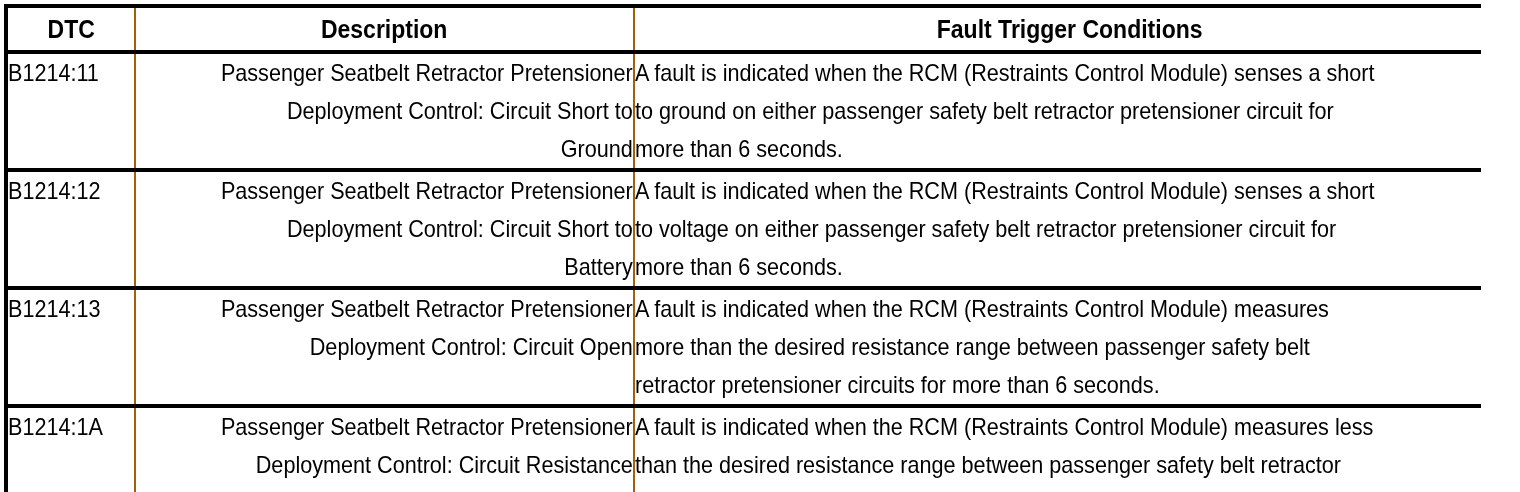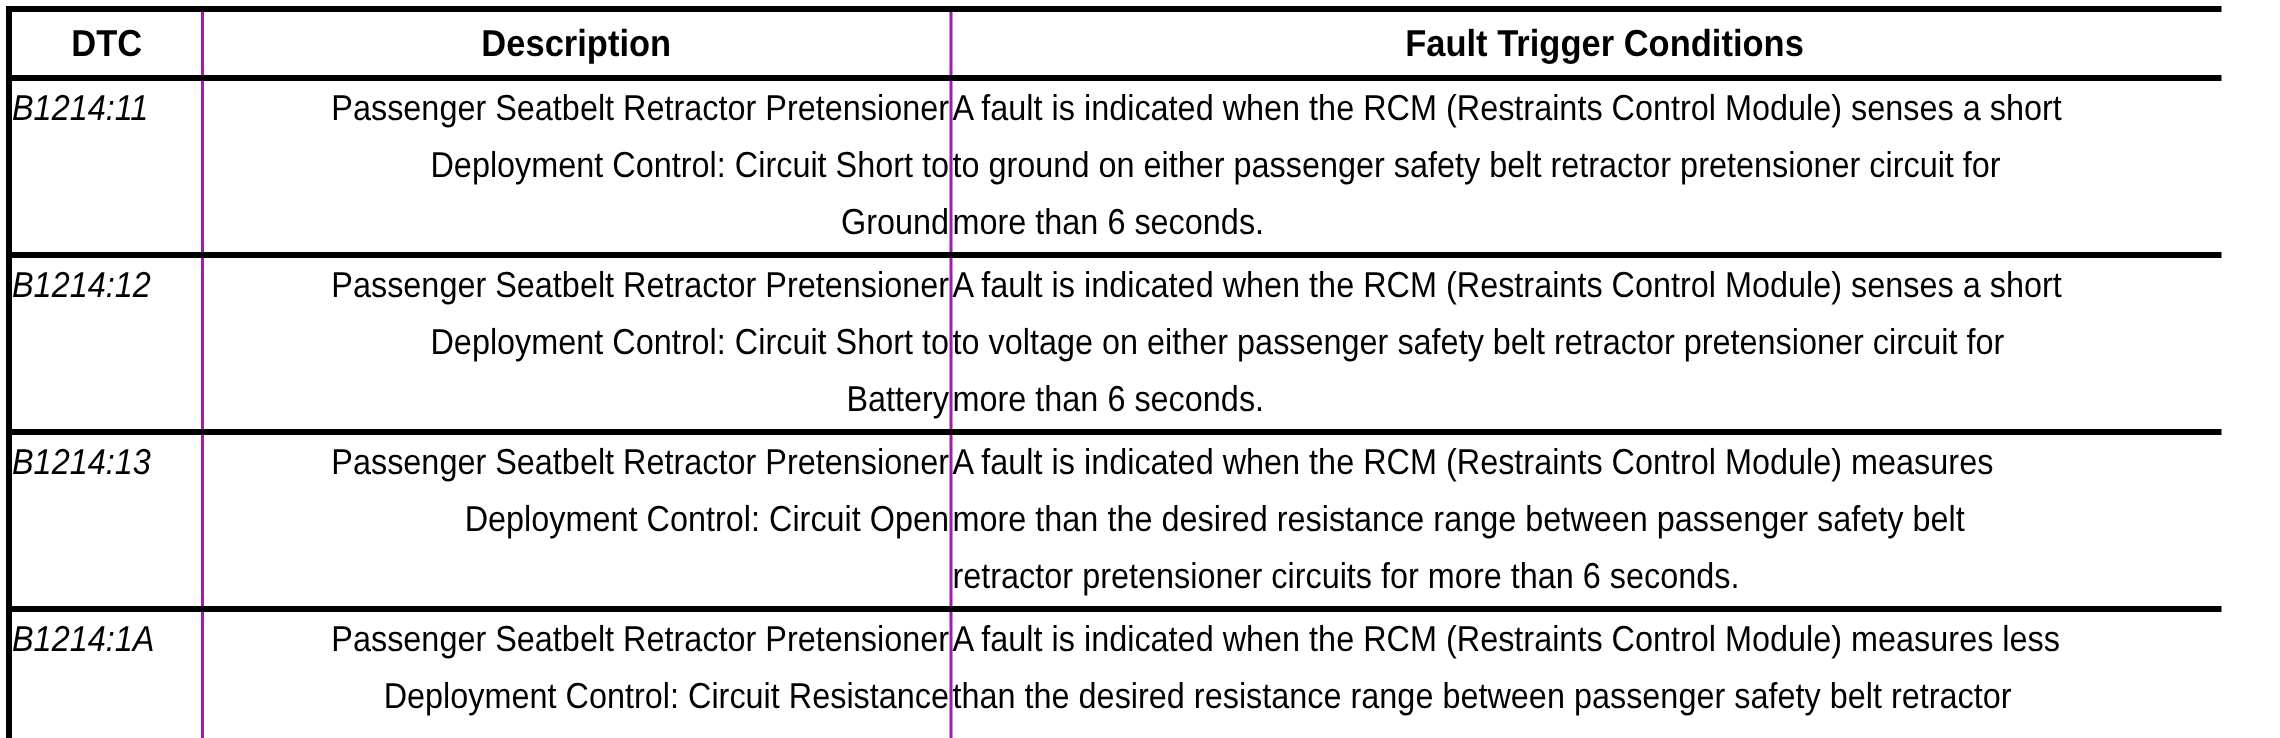--- a/index.html
+++ b/index.html
@@ -39,21 +39,21 @@
   .dtc-table col.c-dtc   { width: 129px; }
   .dtc-table col.c-desc  { width: 497px; }
   .dtc-table col.c-fault { width: 870px; }
 
   .dtc-table th,
   .dtc-table td {
     vertical-align: top;
     background: #ffffff;
     padding: 0;
     
-    border-left: 2px solid #a21caf;
+    border-left: 2px solid #a16207;
     border-right: 0;
   }
   .dtc-table th:first-child,
   .dtc-table td:first-child {
     border-left: 0;
   }
 
   
   .dtc-table thead tr {
     border-bottom: 4px solid #000000;
@@ -83,21 +83,20 @@
     display: block;
     font-size: 24px;
     line-height: 38px;
     transform: scaleX(0.9);
     transform-origin: left top;
     width: 111.2%;
   }
 
   .cell-dtc {
     padding: 14px 0 14px 12px;
-    font-style: italic;
   }
   .cell-dtc .cell-inner {
     white-space: nowrap;
   }
 
   .cell-desc {
     padding: 14px 8px 16px 10px;
     text-align: right;
   }
   .cell-fault {

